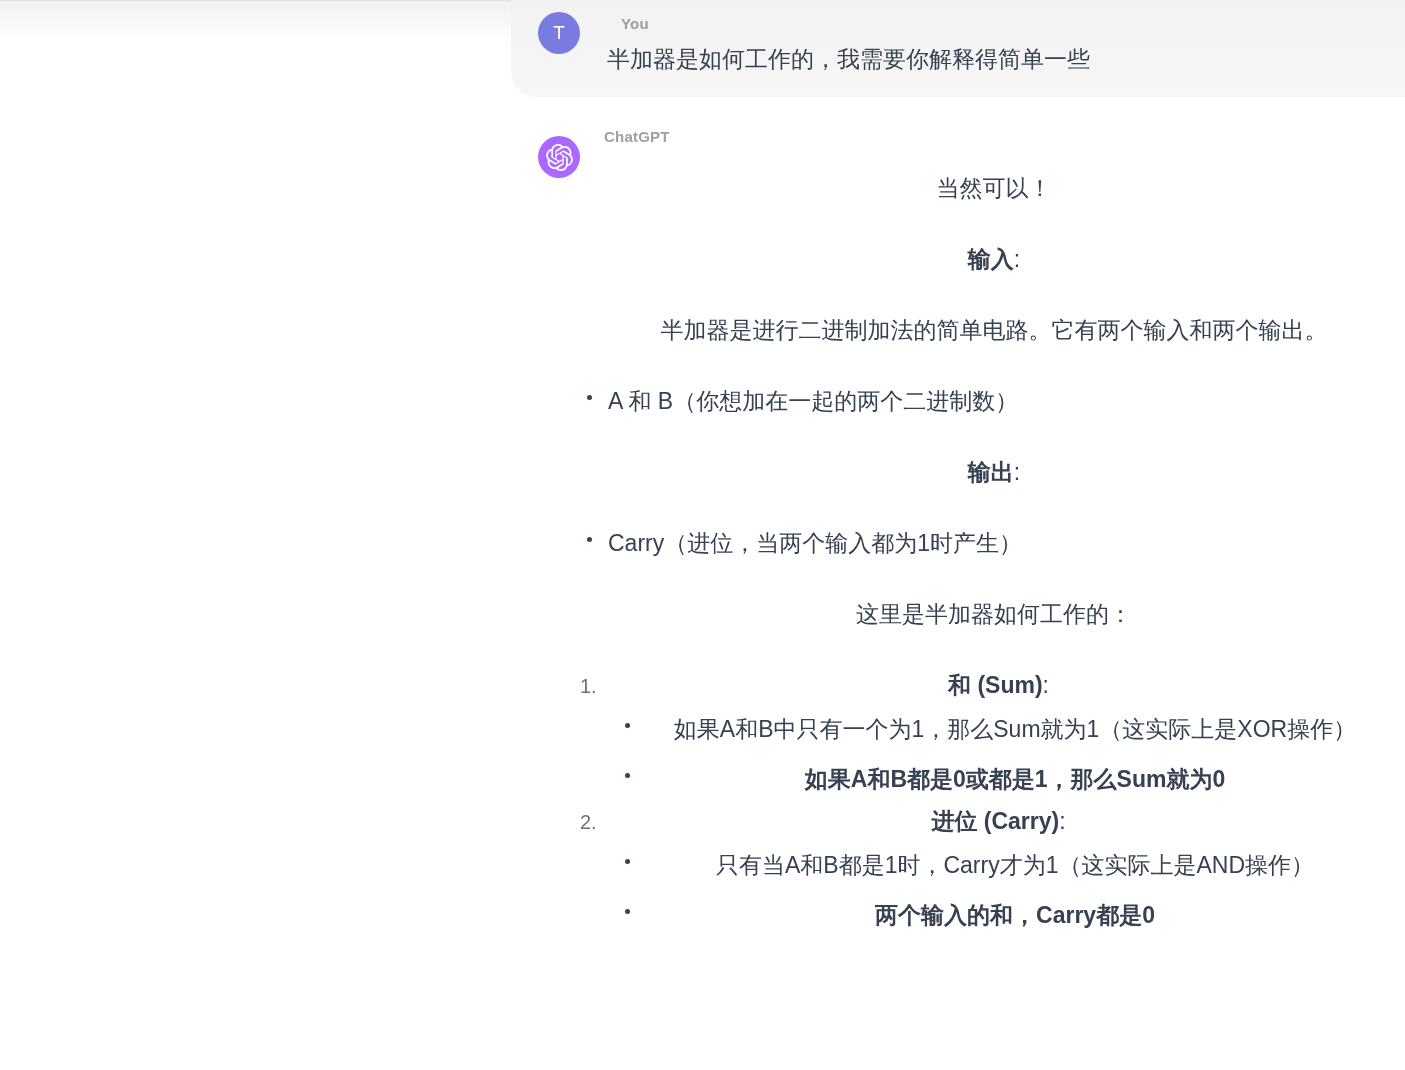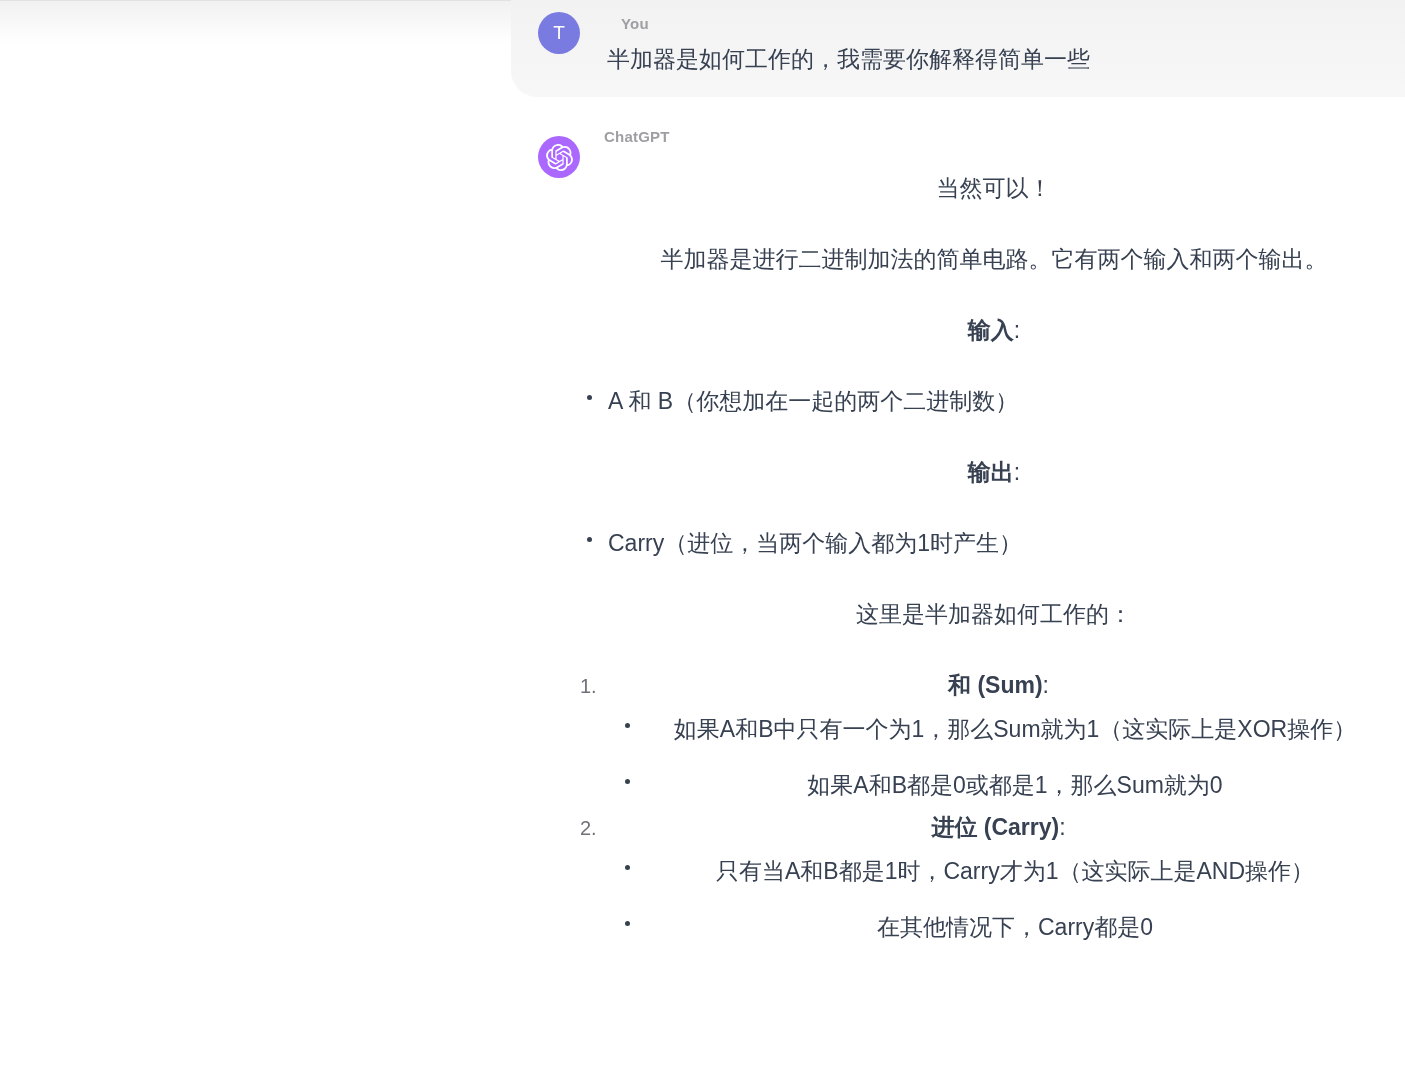--- a/index.html
+++ b/index.html
@@ -52,21 +52,21 @@
   .olist { margin:0 0 43px 0; }
   .oli { position:relative; padding-left:9px; }
   .oli + .oli { margin-top:14px; }
   .oli .num {
     position:absolute; left:-19px; top:1px;
     font-size:20px; line-height:28px; color:#71717a;
   }
   .oli-title { margin:0 0 16px 0; }
   ul.sublist { list-style:none; margin:0 0 0 17px; padding:0; }
   ul.sublist > li { position:relative; padding-left:16px; }
-  ul.sublist > li + li { margin-top:28px; }
+  ul.sublist > li + li { margin-top:22px;font-weight:bold; }
   ul.sublist > li::before {
     content:''; position:absolute; left:0; top:8px;
     width:5px; height:5px; border-radius:50%; background:#374151;
   }
 </style>
 </head>
 <body>
 
 <div class="canvas">
   <div class="top-hairline"></div>
@@ -84,23 +84,23 @@
     <span>
       <svg viewBox="0 0 24 24" fill="#ffffff" xmlns="http://www.w3.org/2000/svg">
           <path d="M22.2819 9.8211a5.9847 5.9847 0 0 0-.5157-4.9108 6.0462 6.0462 0 0 0-6.5098-2.9A6.0651 6.0651 0 0 0 4.9807 4.1818a5.9847 5.9847 0 0 0-3.9977 2.9 6.0462 6.0462 0 0 0 .7427 7.0966 5.98 5.98 0 0 0 .511 4.9107 6.051 6.051 0 0 0 6.5146 2.9001A5.9847 5.9847 0 0 0 13.2599 24a6.0557 6.0557 0 0 0 5.7718-4.2058 5.9894 5.9894 0 0 0 3.9977-2.9001 6.0557 6.0557 0 0 0-.7475-7.0729zm-9.022 12.6081a4.4755 4.4755 0 0 1-2.8764-1.0408l.1419-.0804 4.7783-2.7582a.7948.7948 0 0 0 .3927-.6813v-6.7369l2.02 1.1686a.071.071 0 0 1 .038.052v5.5826a4.504 4.504 0 0 1-4.4945 4.4944zm-9.6607-4.1254a4.4708 4.4708 0 0 1-.5346-3.0137l.142.0852 4.783 2.7582a.7712.7712 0 0 0 .7806 0l5.8428-3.3685v2.3324a.0804.0804 0 0 1-.0332.0615L9.74 19.9502a4.4992 4.4992 0 0 1-6.1408-1.6464zM2.3408 7.8956a4.485 4.485 0 0 1 2.3655-1.9728V11.6a.7664.7664 0 0 0 .3879.6765l5.8144 3.3543-2.0201 1.1685a.0757.0757 0 0 1-.071 0l-4.8303-2.7865A4.504 4.504 0 0 1 2.3408 7.8956zm16.5963 3.8558L13.1038 8.364 15.1192 7.2a.0757.0757 0 0 1 .071 0l4.8303 2.7913a4.4944 4.4944 0 0 1-.6765 8.1042v-5.6772a.79.79 0 0 0-.407-.667zm2.0107-3.0231l-.142-.0852-4.7735-2.7818a.7759.7759 0 0 0-.7854 0L9.409 9.2297V6.8974a.0662.0662 0 0 1 .0284-.0615l4.8303-2.7866a4.4992 4.4992 0 0 1 6.6802 4.66zM8.3065 12.863l-2.02-1.1638a.0804.0804 0 0 1-.038-.0567V6.0742a4.4992 4.4992 0 0 1 7.3757-3.4537l-.142.0805L8.704 5.459a.7948.7948 0 0 0-.3927.6813zm1.0976-2.3654l2.602-1.4998 2.6069 1.4998v2.9994l-2.5974 1.4997-2.6067-1.4997Z"></path>
         </svg>
     </span>
   </div>
   <div class="sender-name gpt-name">ChatGPT</div>
 
   <div class="assistant-content">
     <p class="block">当然可以！</p>
+    <p class="block hd"><b>输入</b><span>:</span></p>
+
     <p class="block">半加器是进行二进制加法的简单电路。它有两个输入和两个输出。</p>
-
-    <p class="block hd"><b>输入</b><span>:</span></p>
     <ul class="blist">
       <li>A 和 B（你想加在一起的两个二进制数）</li>
     </ul>
 
     <p class="block hd"><b>输出</b><span>:</span></p>
     <ul class="blist">
       <li>Carry（进位，当两个输入都为1时产生）</li>
     </ul>
 
     <p class="block">这里是半加器如何工作的：</p>
@@ -112,19 +112,19 @@
         <ul class="sublist">
           <li>如果A和B中只有一个为1，那么Sum就为1（这实际上是XOR操作）</li>
           <li>如果A和B都是0或都是1，那么Sum就为0</li>
         </ul>
       </div>
       <div class="oli">
         <span class="num">2.</span>
         <div class="oli-title"><b>进位 (Carry)</b><span>:</span></div>
         <ul class="sublist">
           <li>只有当A和B都是1时，Carry才为1（这实际上是AND操作）</li>
-          <li>在其他情况下，Carry都是0</li>
+          <li>两个输入的和，Carry都是0</li>
         </ul>
       </div>
     </div>
 
   </div>
 </div>
 
 </body></html>

